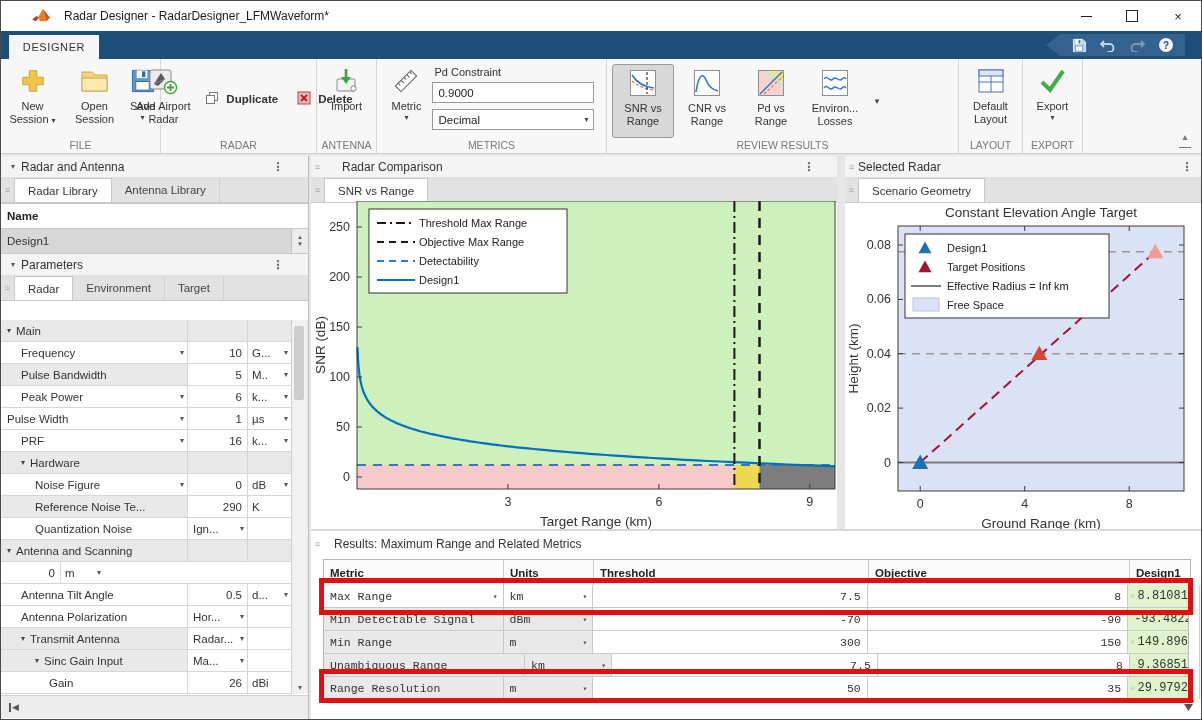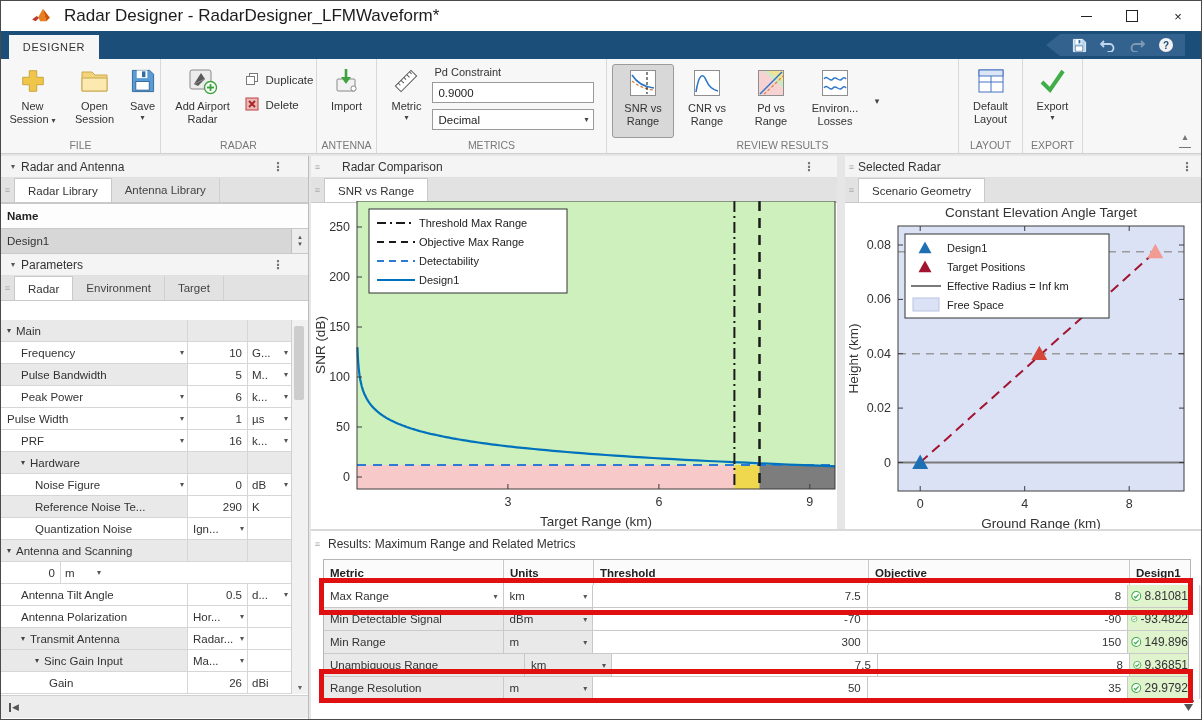--- a/index.html
+++ b/index.html
@@ -1,21 +1,21 @@
 <!DOCTYPE html>
 <html><head>
 <meta charset="utf-8">
 <style>
   html,body{margin:0;padding:0;background:#cfcfcf;}
   .window{position:relative;width:1202px;height:720px;background:#e6e6e6;border:1px solid #4a4a4a;
           font-family:"Liberation Sans","DejaVu Sans",sans-serif;overflow:hidden;box-sizing:border-box;}
   
   .titlebar{position:absolute;left:0;top:0;width:100%;height:30px;background:#ffffff;display:flex;align-items:center;}
   .tb-logo{margin-left:31px;display:flex;align-items:center;}
-  .tb-title{margin-left:14px;font-size:17px;color:#1c1c1c;}
+  .tb-title{margin-left:14px;font-size:12px;color:#1c1c1c;}
   .win-btns{position:absolute;right:0;top:0;height:30px;display:flex;}
   .win-btn{width:46px;height:30px;display:flex;align-items:center;justify-content:center;color:#222;font-size:13px;}
   .win-btn .sq{width:10px;height:10px;border:1.2px solid #222;}
   .win-btn .mini{width:11px;height:0;border-top:1.4px solid #222;}
   
   .tabstrip{position:absolute;top:30px;left:0;width:100%;height:28px;background:#1b4e79;}
   .designer-tab{position:absolute;left:8px;top:4px;width:90px;height:24px;background:#f6f6f6;color:#333;
                 font-size:11px;letter-spacing:.6px;display:flex;align-items:center;justify-content:center;}
   .quick-access{position:absolute;right:16px;top:3px;height:22px;display:flex;align-items:center;gap:11px;
                 padding:0 10px 0 24px;background:#33628f;
@@ -26,21 +26,21 @@
   .rgroup{position:relative;height:100%;border-right:1px solid #d8d8d8;box-sizing:border-box;}
   .rgroup-label{position:absolute;bottom:2px;left:0;right:0;text-align:center;font-size:10.5px;color:#787878;}
   .rgroup-body{display:flex;justify-content:center;padding-top:4px;gap:2px;}
   .g-file{width:160px}.g-radar{width:156px}.g-antenna{width:60px}.g-metrics{width:230px}
   .g-review{width:352px}.g-layout{width:64px}.g-export{width:60px}.g-fill{flex:1;border-right:none;}
   .big-btn{display:flex;flex-direction:column;align-items:center;padding:1px 3px;font-size:11px;line-height:13px;
            color:#333;text-align:center;}
   .big-btn .bicon{height:34px;display:flex;align-items:center;justify-content:center;margin-bottom:2px;}
   .dd{font-size:8px;color:#444;}
   .dd-below{font-size:8px;color:#444;line-height:9px;}
-  .stack{display:flex;flex-direction:column;gap:7px;padding-top:8px;}
+  .stack{display:flex;flex-direction:row;gap:18px;padding-top:8px;font-weight:bold;}
   .small-btn{display:flex;align-items:center;gap:6px;font-size:11.5px;color:#333;}
   .metrics-col{display:flex;flex-direction:column;padding-top:2px;margin-left:6px;}
   .m-label{font-size:11px;color:#333;margin:1px 0 4px 2px;}
   .m-input{width:150px;height:19px;border:1px solid #9a9a9a;background:#fff;font-size:11.5px;padding:0 5px;
            display:flex;align-items:center;color:#222;}
   .m-select{width:150px;height:19px;border:1px solid #9a9a9a;background:#fff;margin-top:6px;font-size:11.5px;
             padding:0 5px;display:flex;align-items:center;justify-content:space-between;color:#222;}
   .rev-btn{width:62px;height:74px;border-radius:3px;display:flex;flex-direction:column;align-items:center;
            padding-top:5px;font-size:11px;line-height:13px;color:#333;text-align:center;margin:1px 1px;box-sizing:border-box;border:1px solid transparent;}
   .rev-btn.sel{background:#d8d8d8;border:1px solid #9c9c9c;}
@@ -89,21 +89,21 @@
   .hs-btn{display:flex;align-items:center;margin-left:8px;color:#555;font-size:9px;}
   .hs-btn .bar{width:0;height:9px;border-left:2px solid #555;margin-right:1px;}
   
   .res-title{height:26px;display:flex;align-items:center;font-size:12px;color:#333;}
   #results-header{position:absolute;left:12px;top:28px;display:flex;height:25px;border:1px solid #b5b5b5;box-sizing:content-box;background:#fbfbfb;}
   .rhead{display:flex;align-items:center;font-weight:bold;font-size:11.5px;color:#222;padding-left:6px;
          border-right:1px solid #c9c9c9;box-sizing:border-box;}
   #results-rows{position:absolute;left:12px;top:54px;width:866px;}
   .rrow{display:flex;height:23px;border-bottom:1px solid #c9c9c9;border-left:1px solid #b5b5b5;border-right:1px solid #b5b5b5;
         font-size:11.5px;color:#333;background:#fff;box-sizing:border-box;}
-  .rcell{display:flex;align-items:center;border-right:1px solid #c9c9c9;box-sizing:border-box;overflow:hidden;white-space:nowrap;position:relative;}
+  .rcell{display:flex;align-items:center;border-right:1px solid #c9c9c9;box-sizing:border-box;overflow:hidden;white-space:nowrap;position:relative;font-family:Liberation Mono, monospace;}
   .rmetric{padding-left:6px;}
   .runits{padding-left:6px;}
   .rthr,.robj{justify-content:flex-end;padding-right:6px;}
   .rdes{padding-left:3px;gap:3px;font-size:12px;border-right:none;}
   .dda{position:absolute;right:5px;font-size:8px;color:#555;}
   .expand-ic{position:absolute;right:8px;bottom:5px;}
   
   .hl-rect{position:absolute;border:5px solid #e01010;pointer-events:none;z-index:50;}
   svg text{font-family:"Liberation Sans","DejaVu Sans",sans-serif;}
 </style>
@@ -696,21 +696,21 @@
             <line x1="66" y1="85" x2="96" y2="85" stroke="#7a7a7a" stroke-width="2"></line>
             <text x="102" y="89" font-size="11" fill="#222">Effective Radius = Inf km</text>
             <rect x="68" y="97" width="26" height="13" fill="#dbe2f5" stroke="#b9c4e4"></rect>
             <text x="102" y="108" font-size="11" fill="#222">Free Space</text>
           </svg></div>
     </div>
 
     <div class="panel respanel">
       <div class="res-title">
         <span class="grip">≡</span>
-        <span style="margin-left:4px">Results: Maximum Range and Related Metrics</span>
+        <span style="margin-left:10px">Results: Maximum Range and Related Metrics</span>
       </div>
       <div id="results-header">
           <div class="rhead" style="width:180px">Metric</div>
           <div class="rhead" style="width:90px">Units</div>
           <div class="rhead" style="width:275px">Threshold</div>
           <div class="rhead" style="width:261px">Objective</div>
           <div class="rhead" style="width:60px;border-right:none">Design1</div>
         </div>
       <div id="results-rows">
           <div class="rrow">

